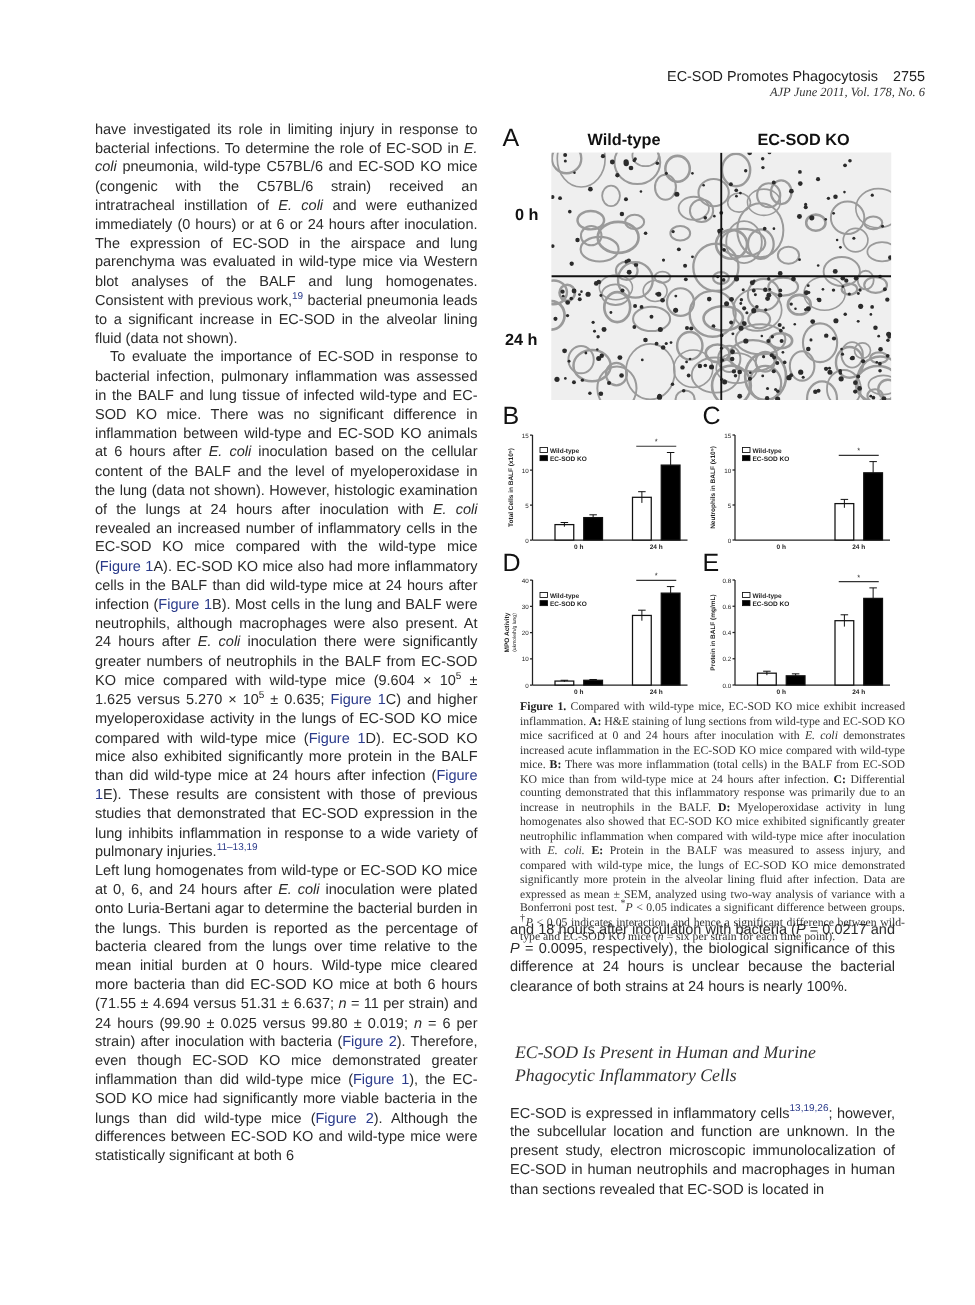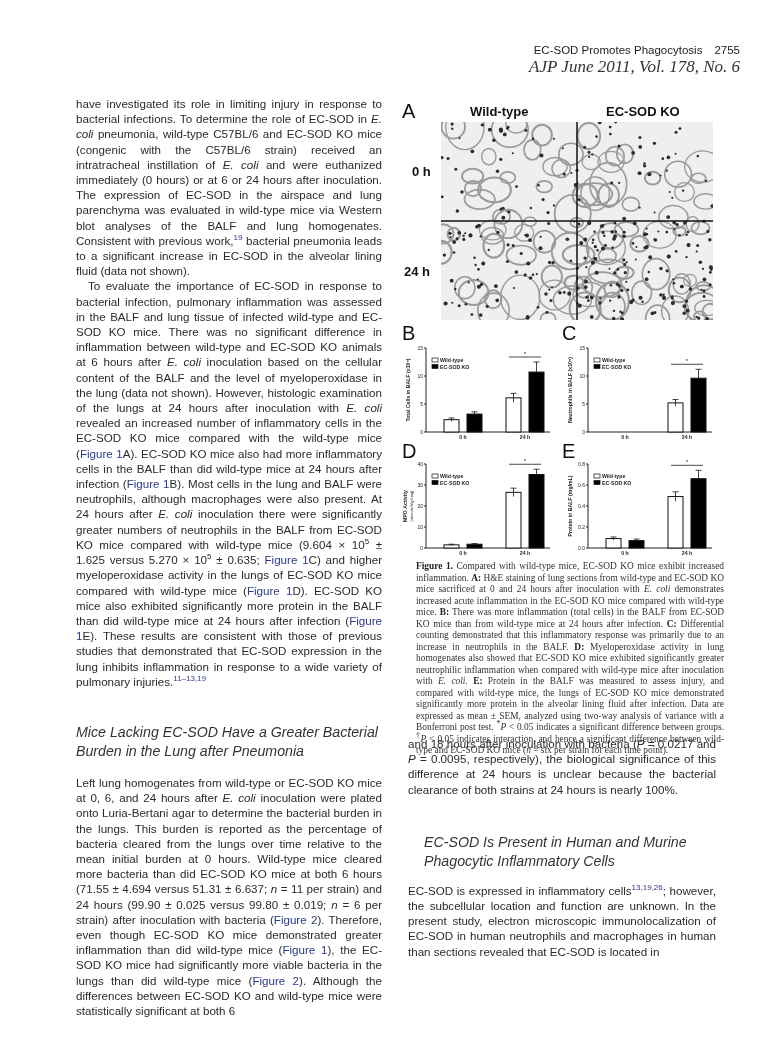--- a/index.html
+++ b/index.html
@@ -1,31 +1,31 @@
 <!DOCTYPE html>
 <html><head>
 <meta charset="utf-8">
 <style>
   html, body { margin:0; padding:0; background:#fff; }
   body { width:780px; height:1044px; position:relative; overflow:hidden; color:#222; }
-  .hdr { position:absolute; right:40px; top:44px; text-align:right; }
+  .hdr { position:absolute; right:40px; top:56px; text-align:right; }
   .hdr .t1 { font-family:"Liberation Sans", sans-serif; font-size:11.5px; color:#222; }
   .hdr .t1 .pg { margin-left:12px; }
-  .hdr .t2 { font-family:"Liberation Serif", serif; font-style:italic; font-size:17px; color:#333; margin-top:1px;text-align:right; }
+  .hdr .t2 { font-family:"Liberation Serif", serif; font-style:italic; font-size:10px; color:#333; margin-top:1px;text-align:right; }
 
   .col { position:absolute; font-family:"Liberation Sans", sans-serif; font-size:11.6px; line-height:15.2px; color:#2a2a2a; text-align:justify; }
   .colL { left:76px; top:96px; width:306px; }
   .colR { left:408px; top:736px; width:308px; }
   .col p { margin:0; }
   .col p.ind { text-indent:12px; }
   .ref { color:#2a3a8a; }
   sup { font-size:8px; line-height:0; }
   .sup-ref { color:#2a3a8a; font-size:8px; vertical-align:super; line-height:0; }
   h2.sec { font-family:"Liberation Sans", sans-serif; font-style:italic; font-weight:normal; font-size:14.2px; line-height:19px; color:#333; margin:34px 0 14px 0; text-align:left; }
-  .colR h2.sec { margin:36px 0 12px 16px; }
+  .colR h2.sec { margin:36px 0 12px 4px;font-family:Liberation Serif, serif; }
   i { font-style:italic; }
   .fig-label { position:absolute; font-family:"Liberation Sans", sans-serif; font-size:20px; color:#111; }
   .histo { position:absolute; left:441px; top:122px; width:272px; height:198px; background:#efefef; overflow:hidden; }
   .histo svg { display:block; }
   .col-head { position:absolute; font-family:"Liberation Sans", sans-serif; font-weight:bold; font-size:13px; color:#111; }
   .row-head { position:absolute; font-family:"Liberation Sans", sans-serif; font-weight:bold; font-size:13px; color:#111; }
 
   .chart { position:absolute; }
   .chart svg text { font-family:"Liberation Sans", sans-serif; }
 
@@ -36,21 +36,20 @@
 <body>
 
 <div class="hdr">
   <div class="t1"><span>EC-SOD Promotes Phagocytosis</span><span class="pg">2755</span></div>
   <div class="t2">AJP June 2011, Vol. 178, No. 6</div>
 </div>
 
 <div class="col colL">
   <p><span>have investigated its role in limiting injury in response to bacterial infections. To determine the role of EC-SOD in </span><i>E. coli</i><span> pneumonia, wild-type C57BL/6 and EC-SOD KO mice (congenic with the C57BL/6 strain) received an intratracheal instillation of </span><i>E. coli</i><span> and were euthanized immediately (0 hours) or at 6 or 24 hours after inoculation. The expression of EC-SOD in the airspace and lung parenchyma was evaluated in wild-type mice via Western blot analyses of the BALF and lung homogenates. Consistent with previous work,</span><span class="sup-ref">19</span><span> bacterial pneumonia leads to a significant increase in EC-SOD in the alveolar lining fluid (data not shown).</span></p>
   <p class="ind"><span>To evaluate the importance of EC-SOD in response to bacterial infection, pulmonary inflammation was assessed in the BALF and lung tissue of infected wild-type and EC-SOD KO mice. There was no significant difference in inflammation between wild-type and EC-SOD KO animals at 6 hours after </span><i>E. coli</i><span> inoculation based on the cellular content of the BALF and the level of myeloperoxidase in the lung (data not shown). However, histologic examination of the lungs at 24 hours after inoculation with </span><i>E. coli</i><span> revealed an increased number of inflammatory cells in the EC-SOD KO mice compared with the wild-type mice (</span><span class="ref">Figure 1</span><span>A). EC-SOD KO mice also had more inflammatory cells in the BALF than did wild-type mice at 24 hours after infection (</span><span class="ref">Figure 1</span><span>B). Most cells in the lung and BALF were neutrophils, although macrophages were also present. At 24 hours after </span><i>E. coli</i><span> inoculation there were significantly greater numbers of neutrophils in the BALF from EC-SOD KO mice compared with wild-type mice (9.604 × 10</span><sup>5</sup><span> ± 1.625 versus 5.270 × 10</span><sup>5</sup><span> ± 0.635; </span><span class="ref">Figure 1</span><span>C) and higher myeloperoxidase activity in the lungs of EC-SOD KO mice compared with wild-type mice (</span><span class="ref">Figure 1</span><span>D). EC-SOD KO mice also exhibited significantly more protein in the BALF than did wild-type mice at 24 hours after infection (</span><span class="ref">Figure 1</span><span>E). These results are consistent with those of previous studies that demonstrated that EC-SOD expression in the lung inhibits inflammation in response to a wide variety of pulmonary injuries.</span><span class="sup-ref">11–13,19</span></p>
-  <h2 class="sec">Mice Lacking EC-SOD Have a Greater Bacterial Burden in the Lung after Pneumonia</h2>
   <p><span>Left lung homogenates from wild-type or EC-SOD KO mice at 0, 6, and 24 hours after </span><i>E. coli</i><span> inoculation were plated onto Luria-Bertani agar to determine the bacterial burden in the lungs. This burden is reported as the percentage of bacteria cleared from the lungs over time relative to the mean initial burden at 0 hours. Wild-type mice cleared more bacteria than did EC-SOD KO mice at both 6 hours (71.55 ± 4.694 versus 51.31 ± 6.637; </span><i>n</i><span> = 11 per strain) and 24 hours (99.90 ± 0.025 versus 99.80 ± 0.019; </span><i>n</i><span> = 6 per strain) after inoculation with bacteria (</span><span class="ref">Figure 2</span><span>). Therefore, even though EC-SOD KO mice demonstrated greater inflammation than did wild-type mice (</span><span class="ref">Figure 1</span><span>), the EC-SOD KO mice had significantly more viable bacteria in the lungs than did wild-type mice (</span><span class="ref">Figure 2</span><span>). Although the differences between EC-SOD KO and wild-type mice were statistically significant at both 6</span></p>
 </div>
 
 <div class="fig-label" style="left:402px;top:100px;">A</div>
 <div class="col-head" style="left:470px;top:104px;">Wild-type</div>
 <div class="col-head" style="left:606px;top:104px;">EC-SOD KO</div>
 <div class="row-head" style="left:412px;top:164px;">0 h</div>
 <div class="row-head" style="left:404px;top:264px;">24 h</div>
 <div class="histo">
   <svg id="histo-svg" width="272" height="198" viewBox="0 0 272 198">

